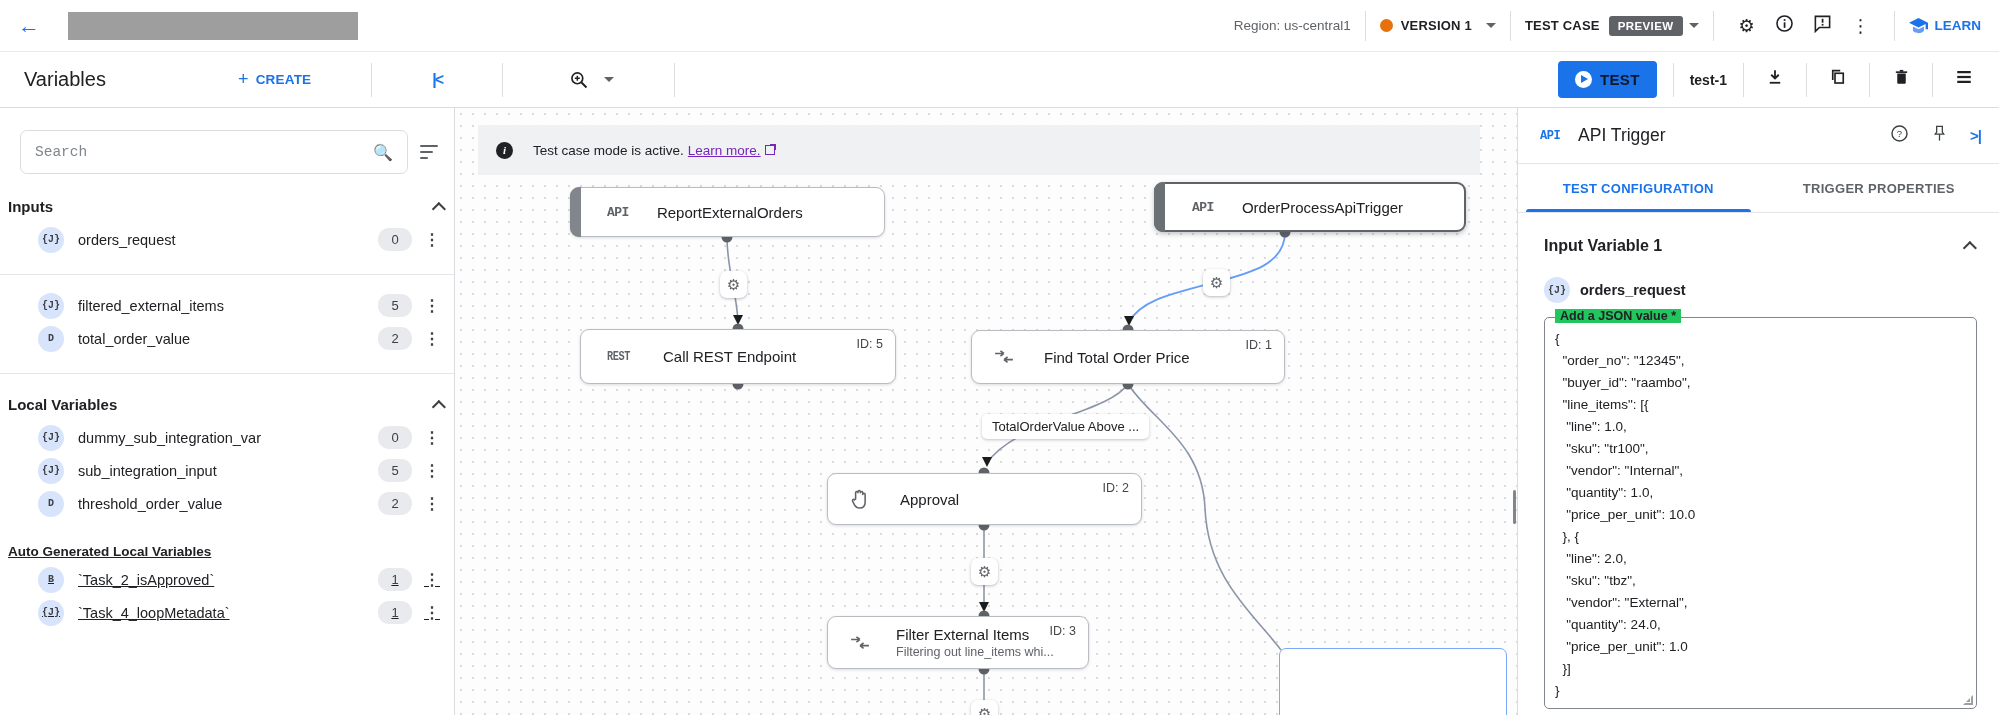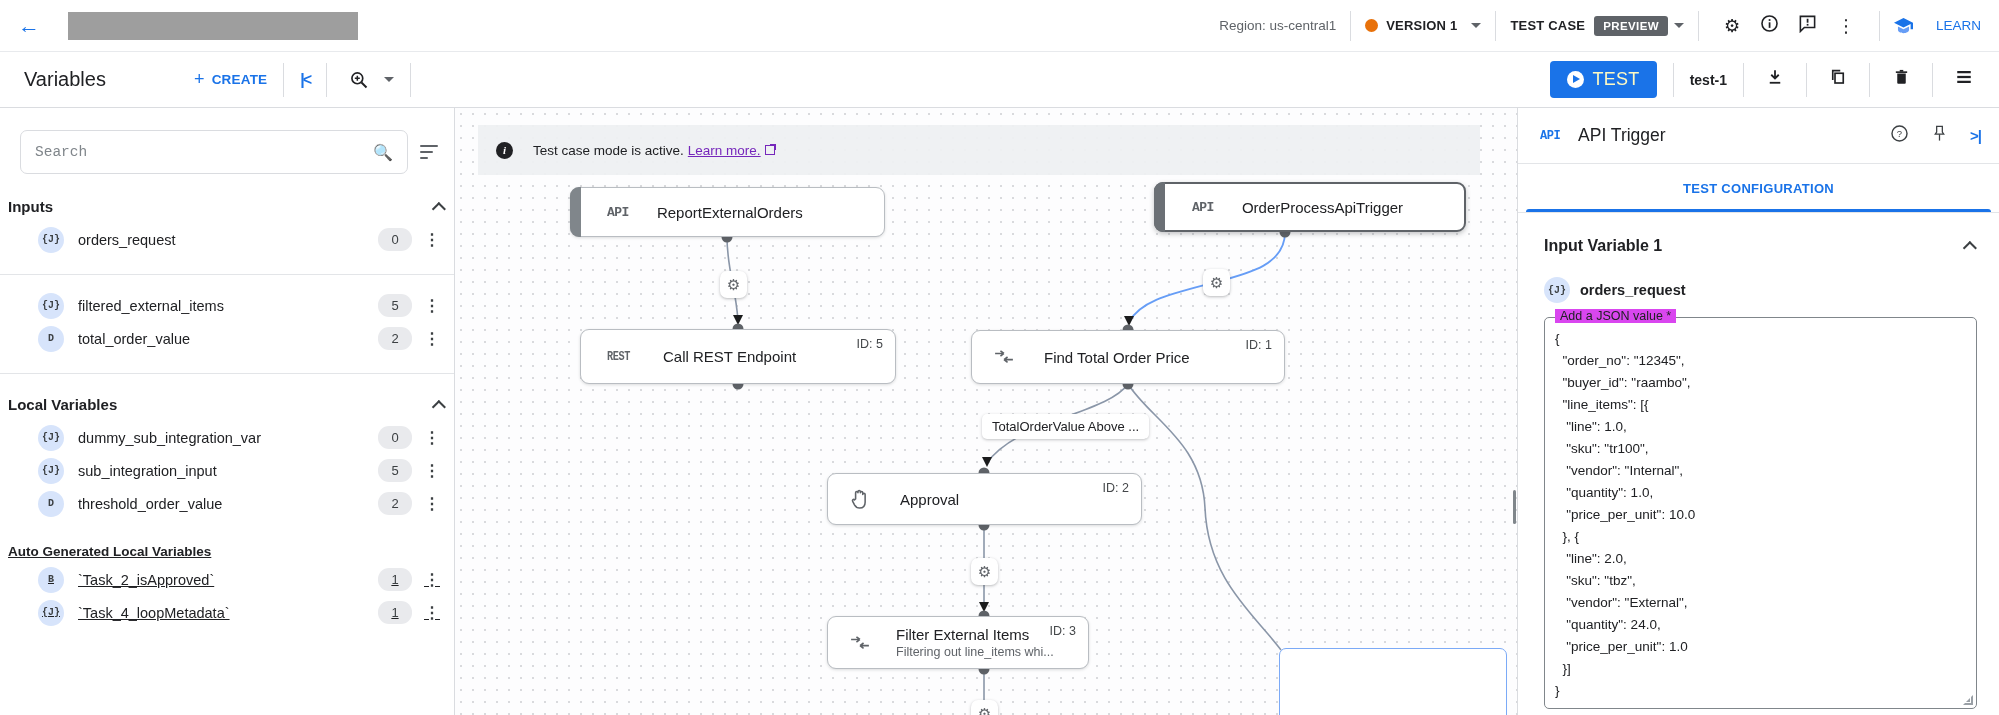--- a/index.html
+++ b/index.html
@@ -16,35 +16,35 @@
   .tb-sep { width:1px; height:30px; background:#dadce0; margin:0 14px; }
   .region { color:#5f6368; font-size:13.5px; }
   .version { display:flex; align-items:center; gap:8px; font-size:13px; font-weight:bold; letter-spacing:.2px; }
   .dot-orange { width:13px; height:13px; border-radius:50%; background:#e8710a; }
   .caret { display:inline-block; width:0; height:0; border-left:5px solid transparent;
     border-right:5px solid transparent; border-top:5px solid #5f6368; margin-left:6px; }
   .testcase { display:flex; align-items:center; font-size:13px; font-weight:bold; letter-spacing:.2px; }
   .preview-badge { background:#5f6368; color:#fff; font-size:11.5px; font-weight:bold;
     padding:4px 9px; border-radius:3px; margin-left:9px; letter-spacing:.4px; }
   .tb-icon { width:38px; text-align:center; font-size:18px; color:#202124; cursor:pointer; }
-  .learn { display:flex; align-items:center; gap:23px; color:#1a73e8; font-size:13.5px; font-weight:normal; cursor:pointer; }
+  .learn { display:flex; align-items:center; gap:7px; color:#1a73e8; font-size:13.5px; font-weight:bold; cursor:pointer; }
 
   
   .toolbar { position:absolute; left:0; top:52px; width:100%; height:56px; background:#fff;
-    border-bottom:1px solid #dadce0; display:flex; align-items:center; }
+    border-bottom:1px solid #dadce0; display:flex; align-items:center;gap:44px; }
   .vars-title { margin-left:24px; font-size:20px; color:#202124; }
   .create-btn { margin-left:88px; color:#1a73e8; font-size:13.5px; font-weight:bold; display:flex;
     align-items:center; gap:7px; cursor:pointer; letter-spacing:.2px; }
   .plus { font-size:18px; font-weight:normal; }
   .tool-sep { width:1px; height:34px; background:#dadce0; margin:0 16px; }
   .collapse-left { color:#1a73e8; font-size:16px; font-weight:bold; cursor:pointer; letter-spacing:-2px; }
   .zoom-ctl { display:flex; align-items:center; gap:9px; cursor:pointer; margin-left:6px; }
   .toolbar-right { margin-left:auto; display:flex; align-items:center; padding-right:20px; }
-  .test-btn { background:#1a73e8; color:#fef9c3; border:none; border-radius:4px; height:37px;
-    padding:0 17px; font-size:18px; font-weight:normal; display:flex; align-items:center; gap:8px;
+  .test-btn { background:#1a73e8; color:#0f172a; border:none; border-radius:4px; height:37px;
+    padding:0 17px; font-size:15px; font-weight:bold; display:flex; align-items:center; gap:8px;
     cursor:pointer; letter-spacing:.3px; font-family:"Liberation Sans",sans-serif; }
   .play-circle { width:17px; height:17px; background:#fff; border-radius:50%; position:relative; }
   .play-circle::after { content:""; position:absolute; left:6px; top:4px; border-left:7px solid #1a73e8;
     border-top:4.5px solid transparent; border-bottom:4.5px solid transparent; }
   .testname { font-size:14px; font-weight:bold; color:#202124; }
   .tr-icon { width:30px; text-align:center; font-size:17px; color:#202124; cursor:pointer; }
 
   
   .sidebar { position:absolute; left:0; top:108px; width:455px; height:607px; background:#fff;
     border-right:1px solid #dadce0; overflow:hidden; }
@@ -134,22 +134,22 @@
   .tab.active { color:#1a73e8; }
   .tab.active::after { content:""; position:absolute; left:8px; right:8px; bottom:0; height:3px;
     background:#1a73e8; border-radius:3px 3px 0 0; }
   .panel-body { padding:24px 22px 0 26px; }
   .iv-head { display:flex; align-items:center; }
   .iv-title { font-size:16px; font-weight:bold; color:#202124; }
   .iv-var { display:flex; align-items:center; margin-top:22px; }
   .iv-var .var-name { font-weight:bold; margin-left:10px; font-size:14.5px; }
   .json-field { position:relative; margin-top:14px; border:1px solid #80868b; border-radius:5px;
     padding:10px 8px 6px 10px; }
-  .json-label { position:absolute; top:-9px; left:10px; background:#d946ef; padding:0 5px;
-    font-size:12.5px; font-weight:normal; color:#202124;text-align:right; }
+  .json-label { position:absolute; top:-9px; left:10px; background:#22c55e; padding:0 5px;
+    font-size:12.5px; font-weight:bold; color:#202124;text-align:right; }
   .json-field textarea { width:100%; height:370px; border:none; outline:none; resize:none;
     font-family:"Liberation Sans",sans-serif; font-size:13.5px; line-height:22px; color:#202124;
     white-space:pre; overflow:hidden; background:transparent; }
   .resize-corner { position:absolute; right:3px; bottom:3px; width:10px; height:10px;
     border-right:2px solid #9aa0a6; border-bottom:2px solid #9aa0a6;
     clip-path:polygon(100% 0,100% 100%,0 100%); transform:rotate(0deg); }
   .resize-corner::before { content:""; position:absolute; right:1px; bottom:1px; width:5px; height:5px;
     border-right:2px solid #9aa0a6; border-bottom:2px solid #9aa0a6; clip-path:polygon(100% 0,100% 100%,0 100%); }
 </style>
 </head>
@@ -463,20 +463,21 @@
           <svg width="17" height="19" viewBox="0 0 24 26">
               <path d="M8 3h8v8l2 3H6l2-3z" fill="none" stroke="#3c4043" stroke-width="1.8"></path>
               <path d="M12 14v9" stroke="#3c4043" stroke-width="1.8"></path>
             </svg>
         </span>
         <span class="ph-icon blue">&gt;|</span>
       </span>
     </div>
     <div class="tabs">
       <span class="tab active">TEST CONFIGURATION</span>
+      <span class="tab">TRIGGER PROPERTIES</span>
     </div>
     <div class="panel-body">
       <div class="iv-head">
         <span class="iv-title">Input Variable 1</span>
         <span class="chev-up"></span>
       </div>
       <div class="iv-var">
         <span class="type-badge">{J}</span>
         <span class="var-name">orders_request</span>
       </div>

